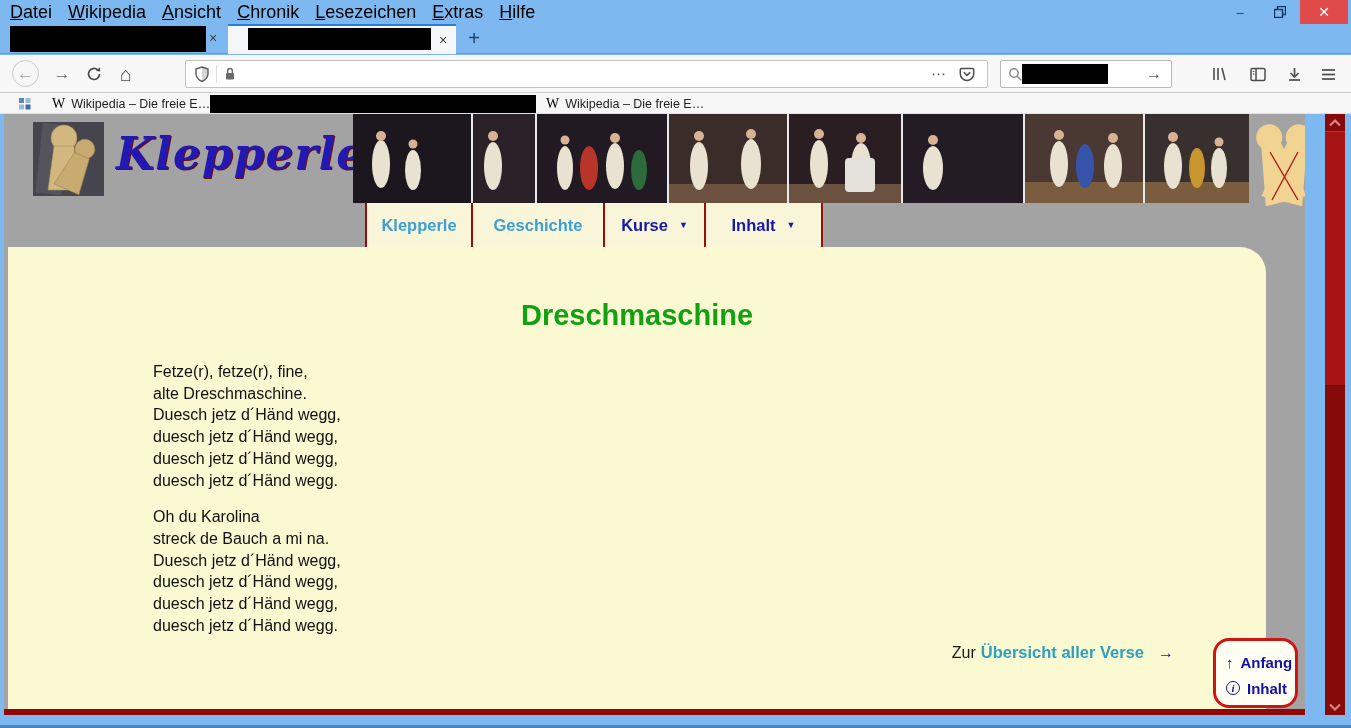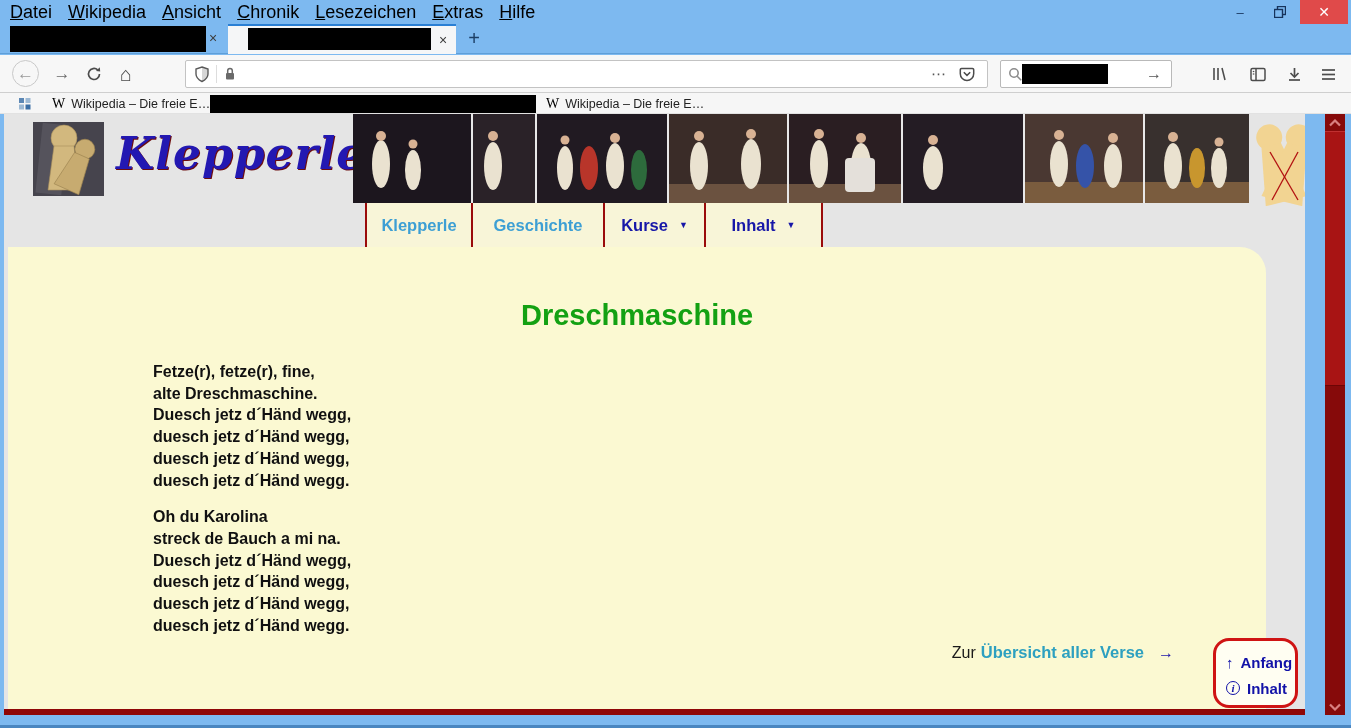--- a/index.html
+++ b/index.html
@@ -46,35 +46,35 @@
   .search-arrow { position:absolute; right:10px; top:3px; color:#555; font-size:16px; }
   .right-icons { position:absolute; top:6px; }
   .lib-btn { left:1206px; } .side-btn { left:1244px; } .dl-btn { left:1280px; } .ham-btn { left:1314px; }
 
   
   .bookmarksbar { position:absolute; top:93px; left:0; width:100%; height:21px; background:#f6f6f6; border-bottom:1px solid #e2e2e2; }
   .bm-item { position:absolute; top:2px; height:17px; display:flex; align-items:center; gap:6px; font-size:12.5px; color:#222; }
   .bm-w { font-family:"Liberation Serif", serif; font-size:14px; color:#000; }
 
   
-  .page { position:absolute; top:114px; left:4px; width:1301px; height:601px; background:#e5e5e5; overflow:hidden; }
+  .page { position:absolute; top:114px; left:4px; width:1301px; height:601px; background:#a3a3a3; overflow:hidden; }
   .header { position:absolute; top:0; left:0; width:100%; height:133px; }
   .logo-photo { position:absolute; left:29px; top:8px; width:71px; height:74px; }
   .brand { position:absolute; left:112px; top:14px; font-family:"DejaVu Serif", serif; font-style:italic; font-weight:bold; font-size:44px; color:#2318b2; letter-spacing:1px; text-shadow:1px 1px 0 #6d0d0d; }
   .photo-strip { position:absolute; left:349px; top:0; width:896px; height:89px; }
   .right-graphic { position:absolute; left:1242px; top:4px; width:76px; height:88px; }
   .nav { position:absolute; left:361px; top:89px; height:44px; display:flex; border-left:2px solid #9a0b0b; }
   .nav-btn { height:44px; background:#f8f5d8; border-right:2px solid #9a0b0b; display:flex; align-items:center; justify-content:center; font-weight:bold; font-size:16.5px; gap:11px; cursor:default; }
   .nav-light { color:#3d9fd4; }
   .nav-dark { color:#1717a8; }
   .nav-caret { font-size:9px; color:#1717a8; }
 
   .content { position:absolute; top:133px; left:4px; width:1258px; height:462px; background:#fbf9d2; border-top-right-radius:26px; }
   .content h1 { margin:0; padding-top:52px; text-align:center; font-size:29px; color:#13a113; }
-  .verse { margin:0; margin-left:145px; font-size:16px; line-height:21.7px; color:#101010; white-space:pre-line;font-weight:bold; }
+  .verse { margin:0; margin-left:145px; font-size:16px; line-height:21.7px; color:#101010; white-space:pre-line; }
   .verse-1 { margin-top:29px; }
   .verse-2 { margin-top:15px; }
   .footer-row { position:absolute; top:396px; right:92px; font-size:16px; color:#1a1a1a; display:flex; align-items:center; }
   .footer-link { color:#2da0c0; font-weight:bold; font-size:16.5px; margin-left:5px; }
   .footer-arrow { color:#1a12a8; font-weight:bold; margin-left:14px; font-size:16px; }
 
   .quick-nav { position:absolute; right:7px; top:524px; width:85px; height:70px; background:#fffef2; border:3px solid #cf1414; border-radius:16px; padding:8px 0 0 10px; }
   .qn-row { display:flex; align-items:center; gap:7px; font-weight:bold; font-size:15px; color:#1212a8; height:26px; }
   .qn-up { font-size:15px; font-weight:bold; }
   .qn-info { width:14px; height:14px; border:1.3px solid #1212a8; border-radius:50%; font-family:"Liberation Serif", serif; font-style:italic; font-size:11px; line-height:12px; text-align:center; font-weight:bold; }

